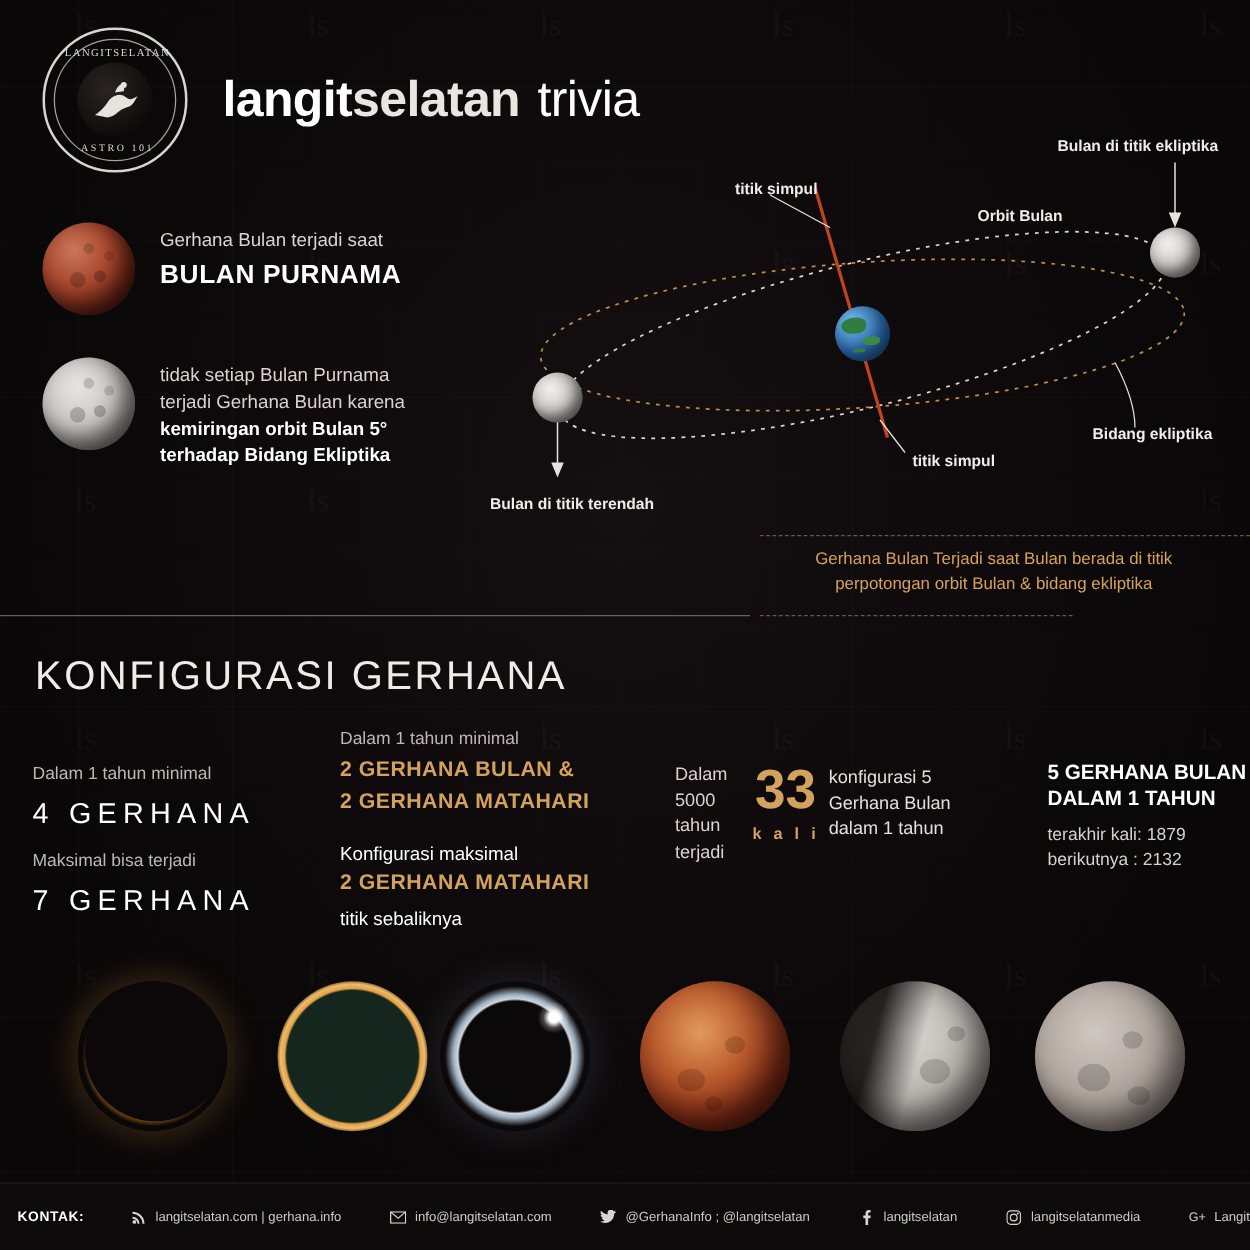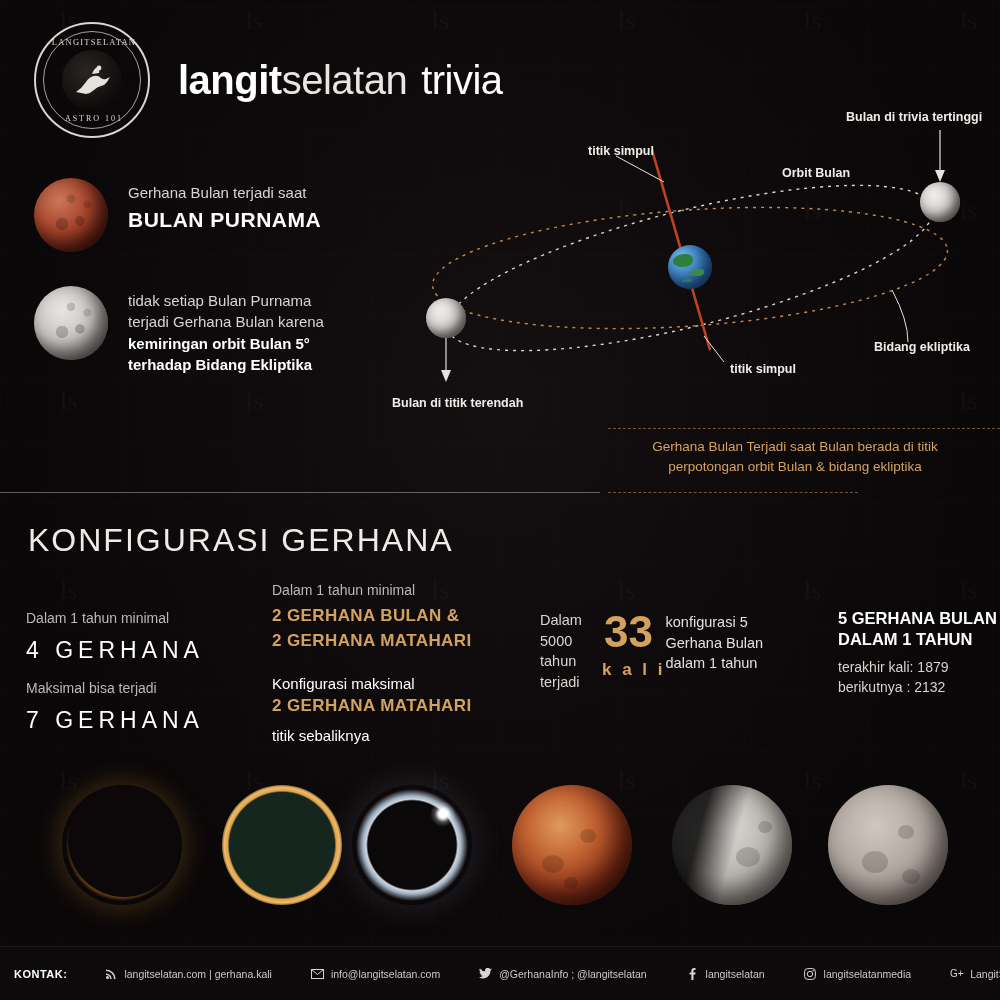--- a/index.html
+++ b/index.html
@@ -49,21 +49,21 @@
   }
   .logo-top, .logo-bot {
     position: absolute; left: 0; width: 116px; text-align: center;
     font-family: "Liberation Serif", serif; letter-spacing: 1.2px;
     color: #ded9d4; font-size: 8.5px;
   }
   .logo-top { top: 13px; }
   .logo-bot { bottom: 13px; font-size: 8px; letter-spacing: 2px; }
   #title { margin-left: 28px; font-size: 40px; letter-spacing: -0.5px; white-space: nowrap; }
   #title .b { font-weight: bold; color: #ffffff; }
-  #title .n { font-weight: normal; color: #e9e5e1; }
+  #title .n { font-weight: bold; color: #e9e5e1; }
   #title .t { font-weight: normal; color: #ffffff; margin-left: 14px; }
 
   
   #facts { position: absolute; left: 34px; top: 178px; width: 330px; }
   .fact { display: flex; align-items: flex-start; margin-bottom: 34px; }
   .moon-img { width: 74px; height: 74px; border-radius: 50%; flex: none; margin-right: 20px; }
   .moon-red {
     background:
       radial-gradient(circle at 34% 30%, #c9775a 0%, #a8452c 42%, #7a2a19 72%, #471408 100%);
     box-shadow: inset -8px -8px 18px rgba(0,0,0,.65);
@@ -127,21 +127,21 @@
   .c-white { color: #ffffff; }
   .spaced { letter-spacing: 5px; font-size: 23px; font-weight: normal; color: #ffffff; }
   .gold-line { font-size: 17px; letter-spacing: .4px; font-weight: bold; color: #d3a25e; }
   #c1 { left: 26px; top: 608px; width: 200px; }
   #c2 { left: 272px; top: 580px; width: 220px; }
   #c3 { left: 540px; top: 610px; width: 260px; }
   #c4 { left: 838px; top: 608px; width: 170px; }
   #c3 .row { display: flex; align-items: flex-start; }
   #c3 .lead { font-size: 14.5px; line-height: 1.42; color: #d9d4cf; width: 62px; flex: none; }
   #c3 .big33 { font-size: 44px; font-weight: bold; color: #d3a25e; line-height: 1; margin: 0 10px 0 2px; }
-  #c3 .kali { font-size: 17px; letter-spacing: 3px; font-weight: bold; color: #d3a25e; display: block; margin-top: 4px; }
+  #c3 .kali { font-size: 13px; letter-spacing: 3px; font-weight: bold; color: #d3a25e; display: block; margin-top: 4px; }
   #c3 .right { font-size: 14.5px; line-height: 1.42; color: #e3dfda; padding-top: 2px; }
   #c4 .head { font-size: 16.5px; font-weight: bold; color: #ffffff; line-height: 1.3; }
   #c4 .sub { font-size: 14px; color: #d6d2cd; line-height: 1.45; margin-top: 6px; }
 
   
   #strip { position: absolute; left: 0; top: 775px; width: 1000px; height: 150px; }
   .ecl { position: absolute; width: 120px; height: 120px; top: 10px; }
   .e1 {
     left: 62px; border-radius: 50%;
     background: radial-gradient(circle at 50% 50%, #0a0708 0 44%, #e8a93c 46%, #f3c463 52%, #7a4c10 60%, rgba(10,7,8,0) 66%);
@@ -293,21 +293,21 @@
       <path d="M512 200 q16 30 16 52" fill="none" stroke="#e6e2de" stroke-width="1"></path>
     </svg>
 
     <div class="earth-small" style="left:288px; top:155px;"></div>
     <div class="moon-small" style="left:540px; top:92px;"></div>
     <div class="moon-small" style="left:46px; top:208px;"></div>
 
     <div class="dlabel" style="left:208px; top:54px;">titik simpul</div>
     <div class="dlabel" style="left:350px; top:272px;">titik simpul</div>
     <div class="dlabel" style="left:402px; top:76px;">Orbit Bulan</div>
-    <div class="dlabel" style="left:466px; top:20px;">Bulan di trivia tertinggi</div>
+    <div class="dlabel" style="left:466px; top:20px;">Bulan di titik ekliptika</div>
     <div class="dlabel" style="left:12px; top:306px;">Bulan di titik terendah</div>
     <div class="dlabel" style="left:494px; top:250px;">Bidang ekliptika</div>
   </div>
 
   <div class="hr-dot" style="left:608px; top:428px; width:392px;"></div>
 
   <div id="note">
     <span>Gerhana Bulan Terjadi saat Bulan berada di titik</span><br>
     <span>perpotongan orbit Bulan &amp; bidang ekliptika</span>
   </div>
@@ -385,21 +385,21 @@
     <div class="sep-v"></div>
 
     <div class="fitem">
       <span class="ico">
         <svg width="12" height="12" viewBox="0 0 12 12">
             <path d="M1 9.5a1.5 1.5 0 1 1 3 0 1.5 1.5 0 0 1-3 0z" fill="#d8d4d0"></path>
             <path d="M1 5.4V7a4 4 0 0 1 4 4h1.6A5.6 5.6 0 0 0 1 5.4z" fill="#d8d4d0"></path>
             <path d="M1 1.4V3a8 8 0 0 1 8 8h1.6A9.6 9.6 0 0 0 1 1.4z" fill="#d8d4d0"></path>
           </svg>
       </span>
-      <span>langitselatan.com | gerhana.kali</span>
+      <span>langitselatan.com | gerhana.info</span>
     </div>
 
     <div class="sep-v"></div>
     <div class="fitem">
       <span class="ico">
         <svg width="13" height="10" viewBox="0 0 13 10">
             <rect x="0.5" y="0.5" width="12" height="9" fill="none" stroke="#d8d4d0"></rect>
             <path d="M0.5 0.5 L6.5 5.5 L12.5 0.5" fill="none" stroke="#d8d4d0"></path>
           </svg>
       </span>

